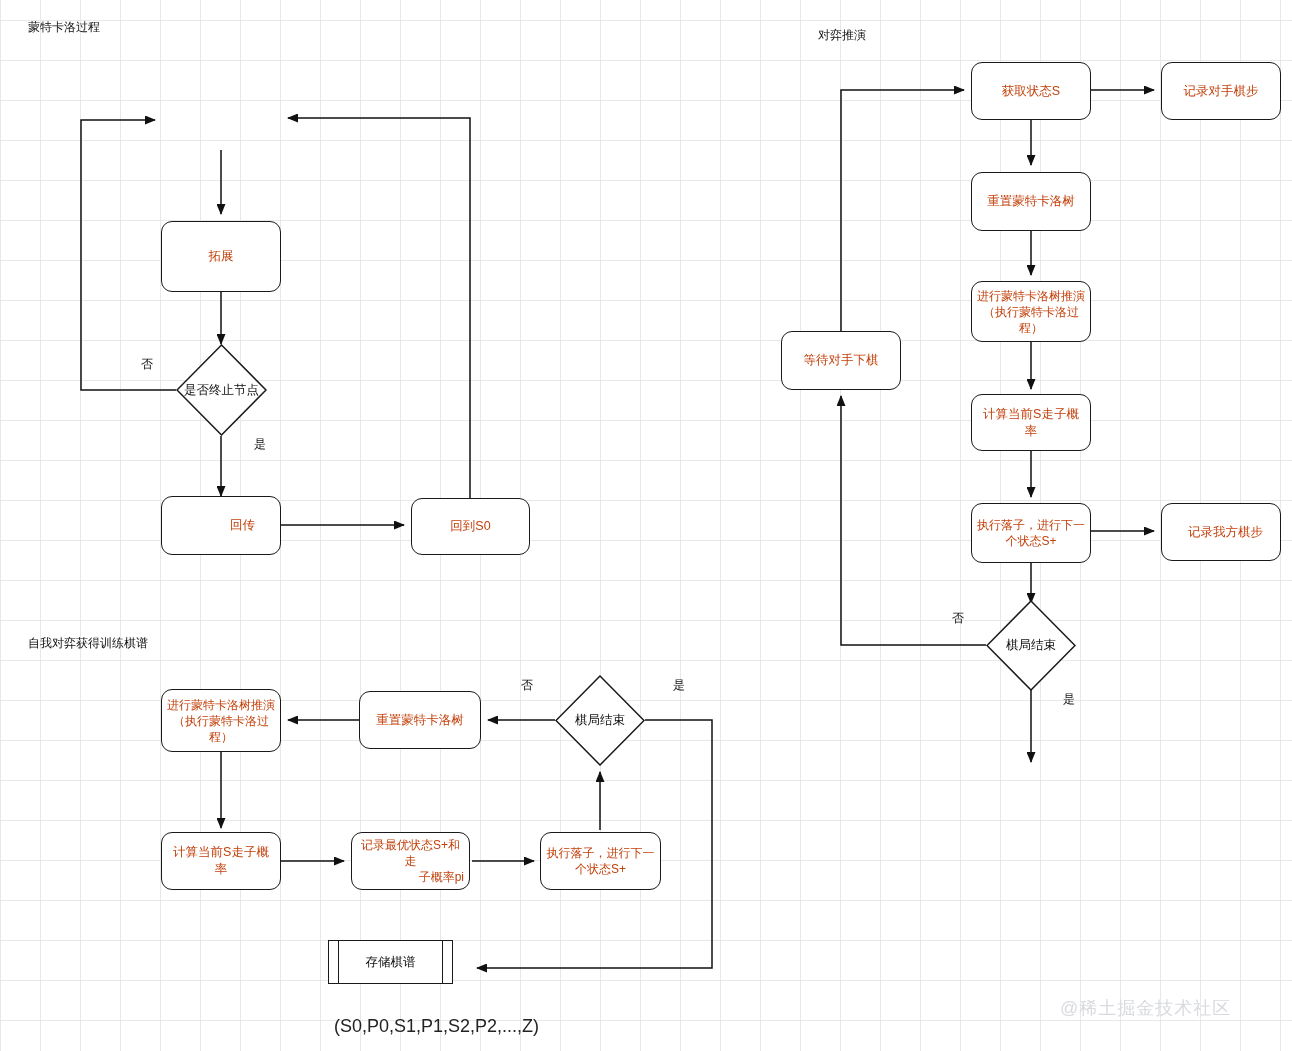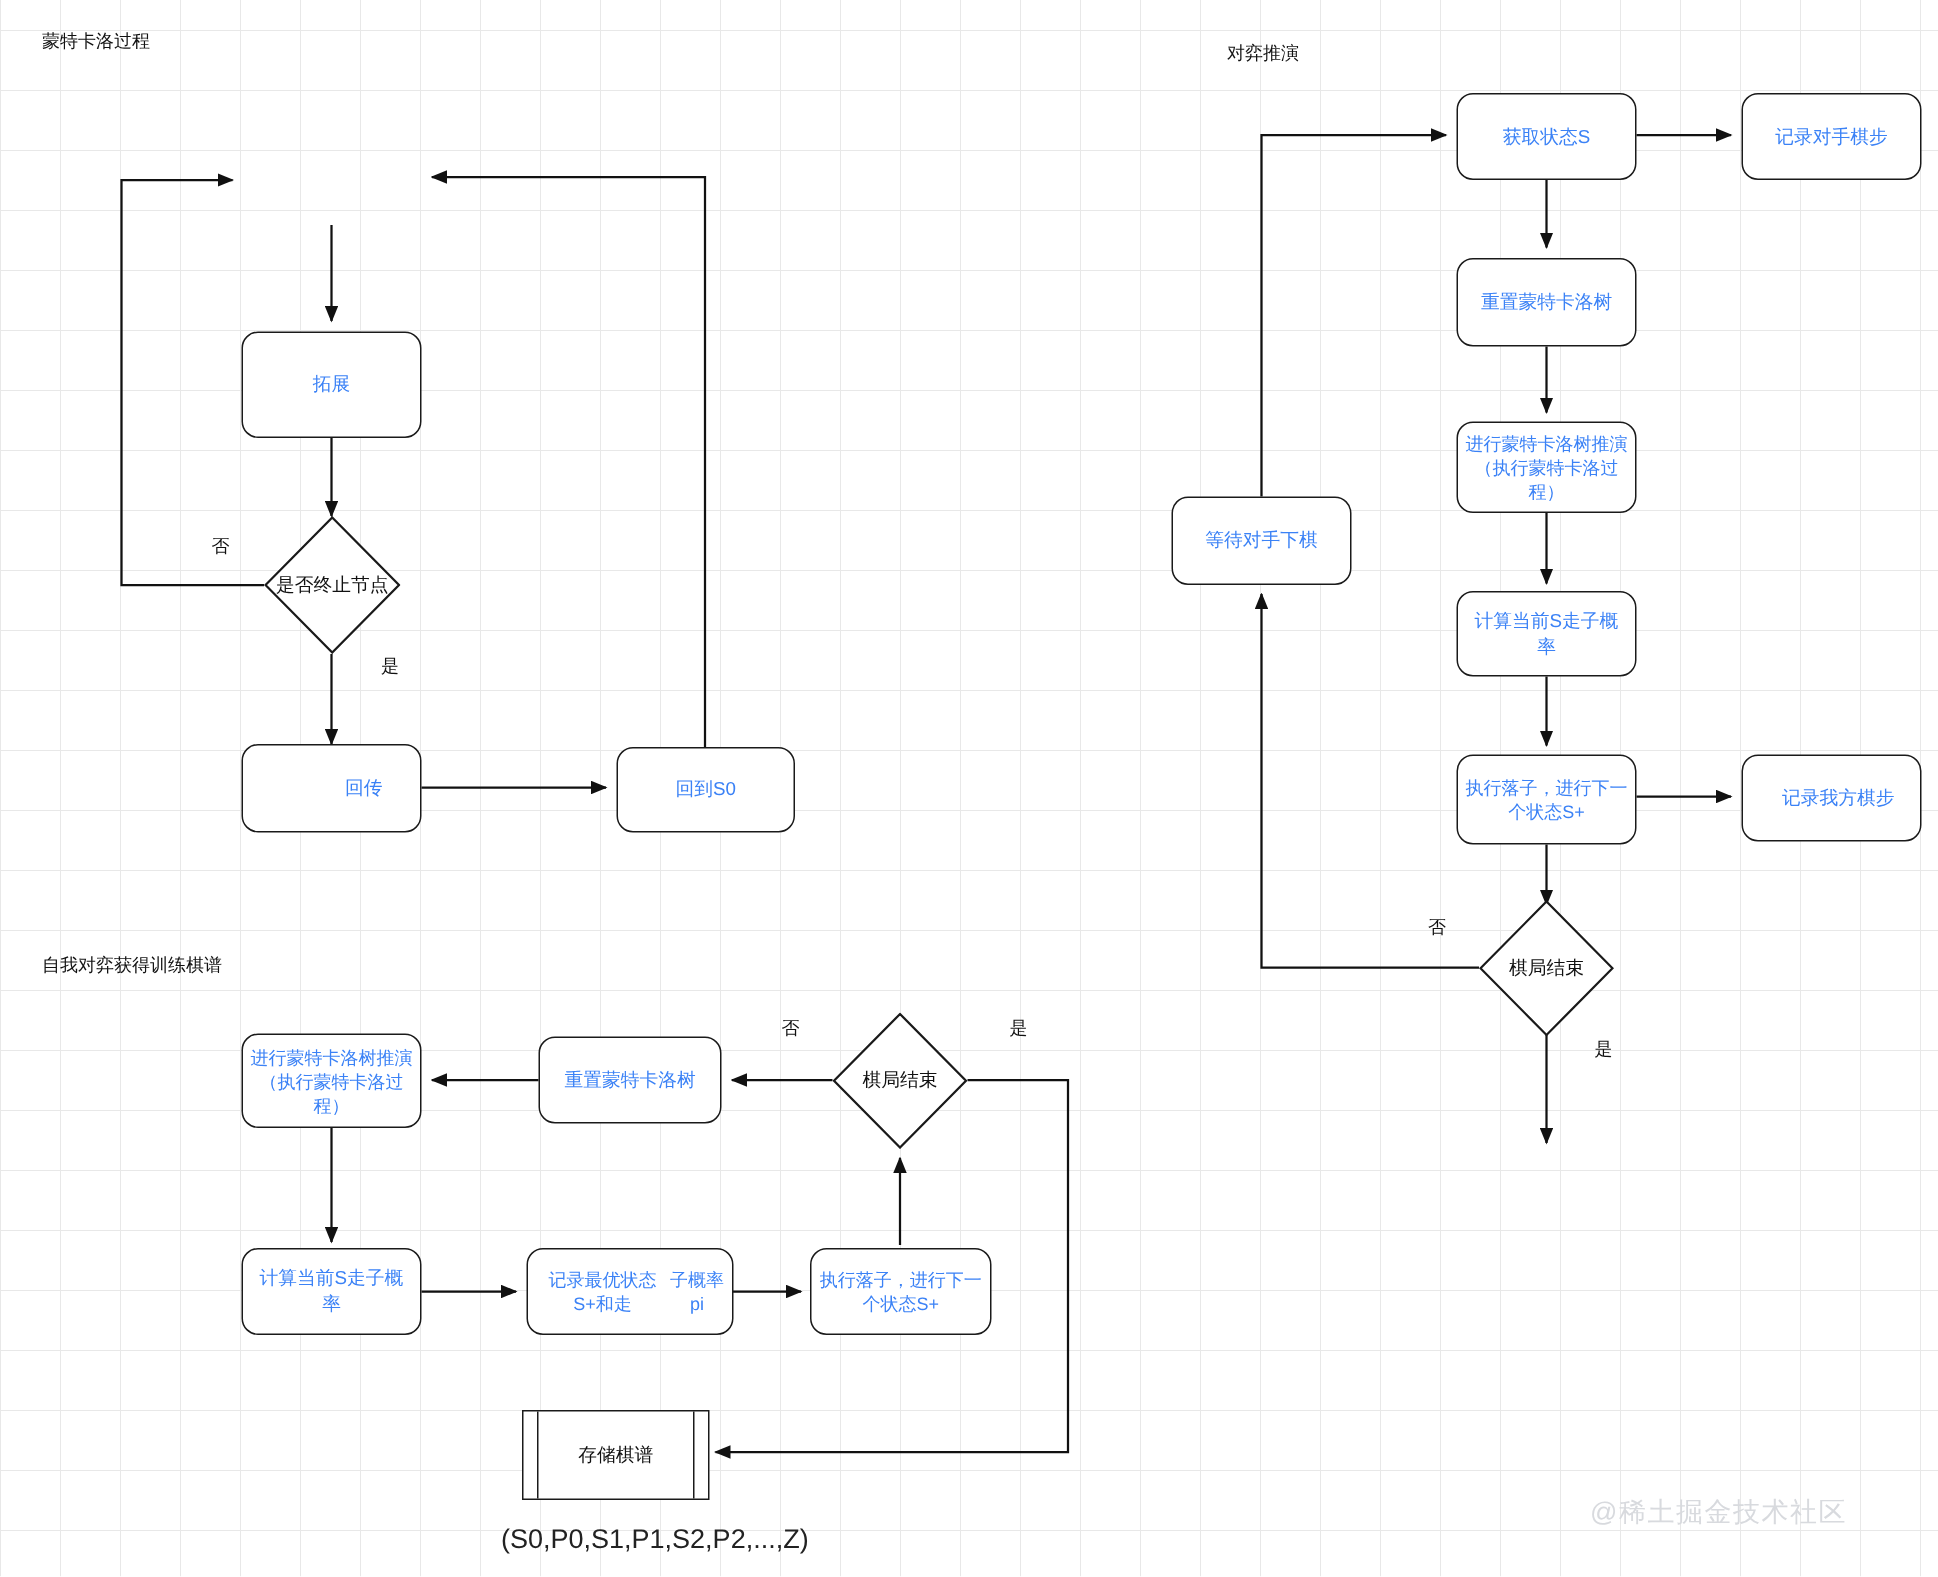--- a/index.html
+++ b/index.html
@@ -41,21 +41,21 @@
     position: absolute;
     box-sizing: border-box;
     background: #ffffff;
     border: 1.4px solid #1a1a1a;
     border-radius: 11px;
     display: flex;
     align-items: center;
     justify-content: center;
     text-align: center;
     font-size: 12.5px;
-    color: #3b82f6;
+    color: #c2410c;
     line-height: 17px;
     padding: 2px 5px;
   }
   .node.multi { font-size: 12px; line-height: 16px; }
   .diamond {
     position: absolute;
     box-sizing: border-box;
     display: flex;
     align-items: center;
     justify-content: center;
@@ -207,31 +207,31 @@
 
   <div class="diamond" style="left:555px; top:675px; width:90px; height:91px;">
     <svg class="dshape" viewBox="0 0 90 91" preserveAspectRatio="none">
       <polygon points="45,1 89,45.5 45,90 1,45.5" fill="#ffffff" stroke="#1a1a1a" stroke-width="1.5"></polygon>
     </svg>
     <span class="dlabel">棋局结束</span>
   </div>
 
   <div class="node" style="left:161px; top:832px; width:120px; height:58px;">计算当前S走子概率</div>
 
-  <div class="node multi" style="left:351px; top:832px; width:138px; height:58px; flex-direction:row;">
+  <div class="node multi" style="left:351px; top:832px; width:119px; height:58px; flex-direction:column;align-items:flex-end;">
     <span>记录最优状态S+和走</span>
     <span>子概率pi</span>
   </div>
 
   <div class="node multi" style="left:540px; top:832px; width:121px; height:58px; flex-direction:column;">
     <span>执行落子，进行下一</span>
     <span>个状态S+</span>
   </div>
 
-  <div class="store" style="left:348px; top:940px; width:125px; height:60px;">存储棋谱</div>
+  <div class="store" style="left:328px; top:940px; width:125px; height:44px;">存储棋谱</div>
 
   <div class="edge-label" style="left:521px; top:678px;">否</div>
   <div class="edge-label" style="left:673px; top:678px;">是</div>
 
   <div class="caption" style="left:334px; top:1016px;">(S0,P0,S1,P1,S2,P2,...,Z)</div>
 
   <div class="node" style="left:971px; top:62px; width:120px; height:58px;">获取状态S</div>
   <div class="node" style="left:1161px; top:62px; width:120px; height:58px;">记录对手棋步</div>
 
   <div class="node" style="left:971px; top:172px; width:120px; height:59px;">重置蒙特卡洛树</div>

